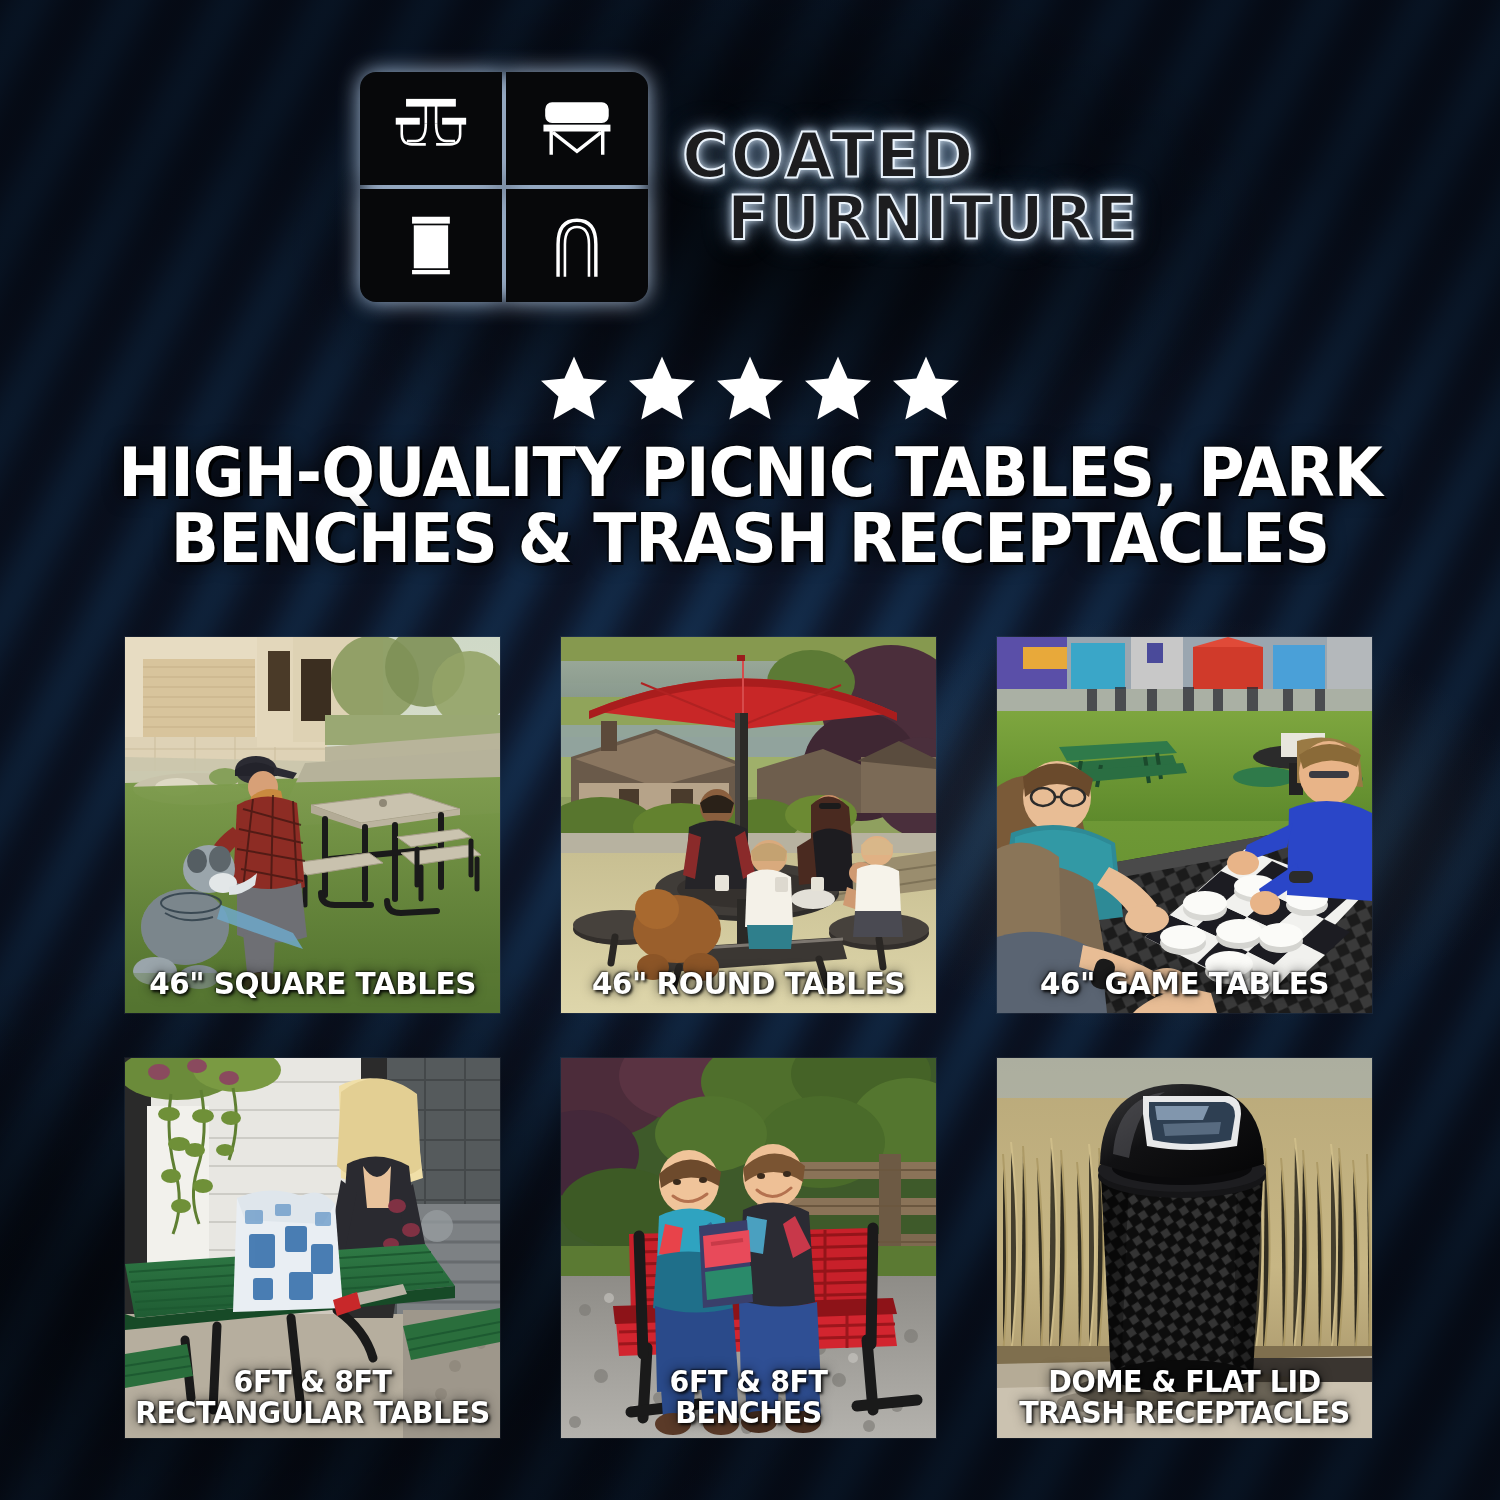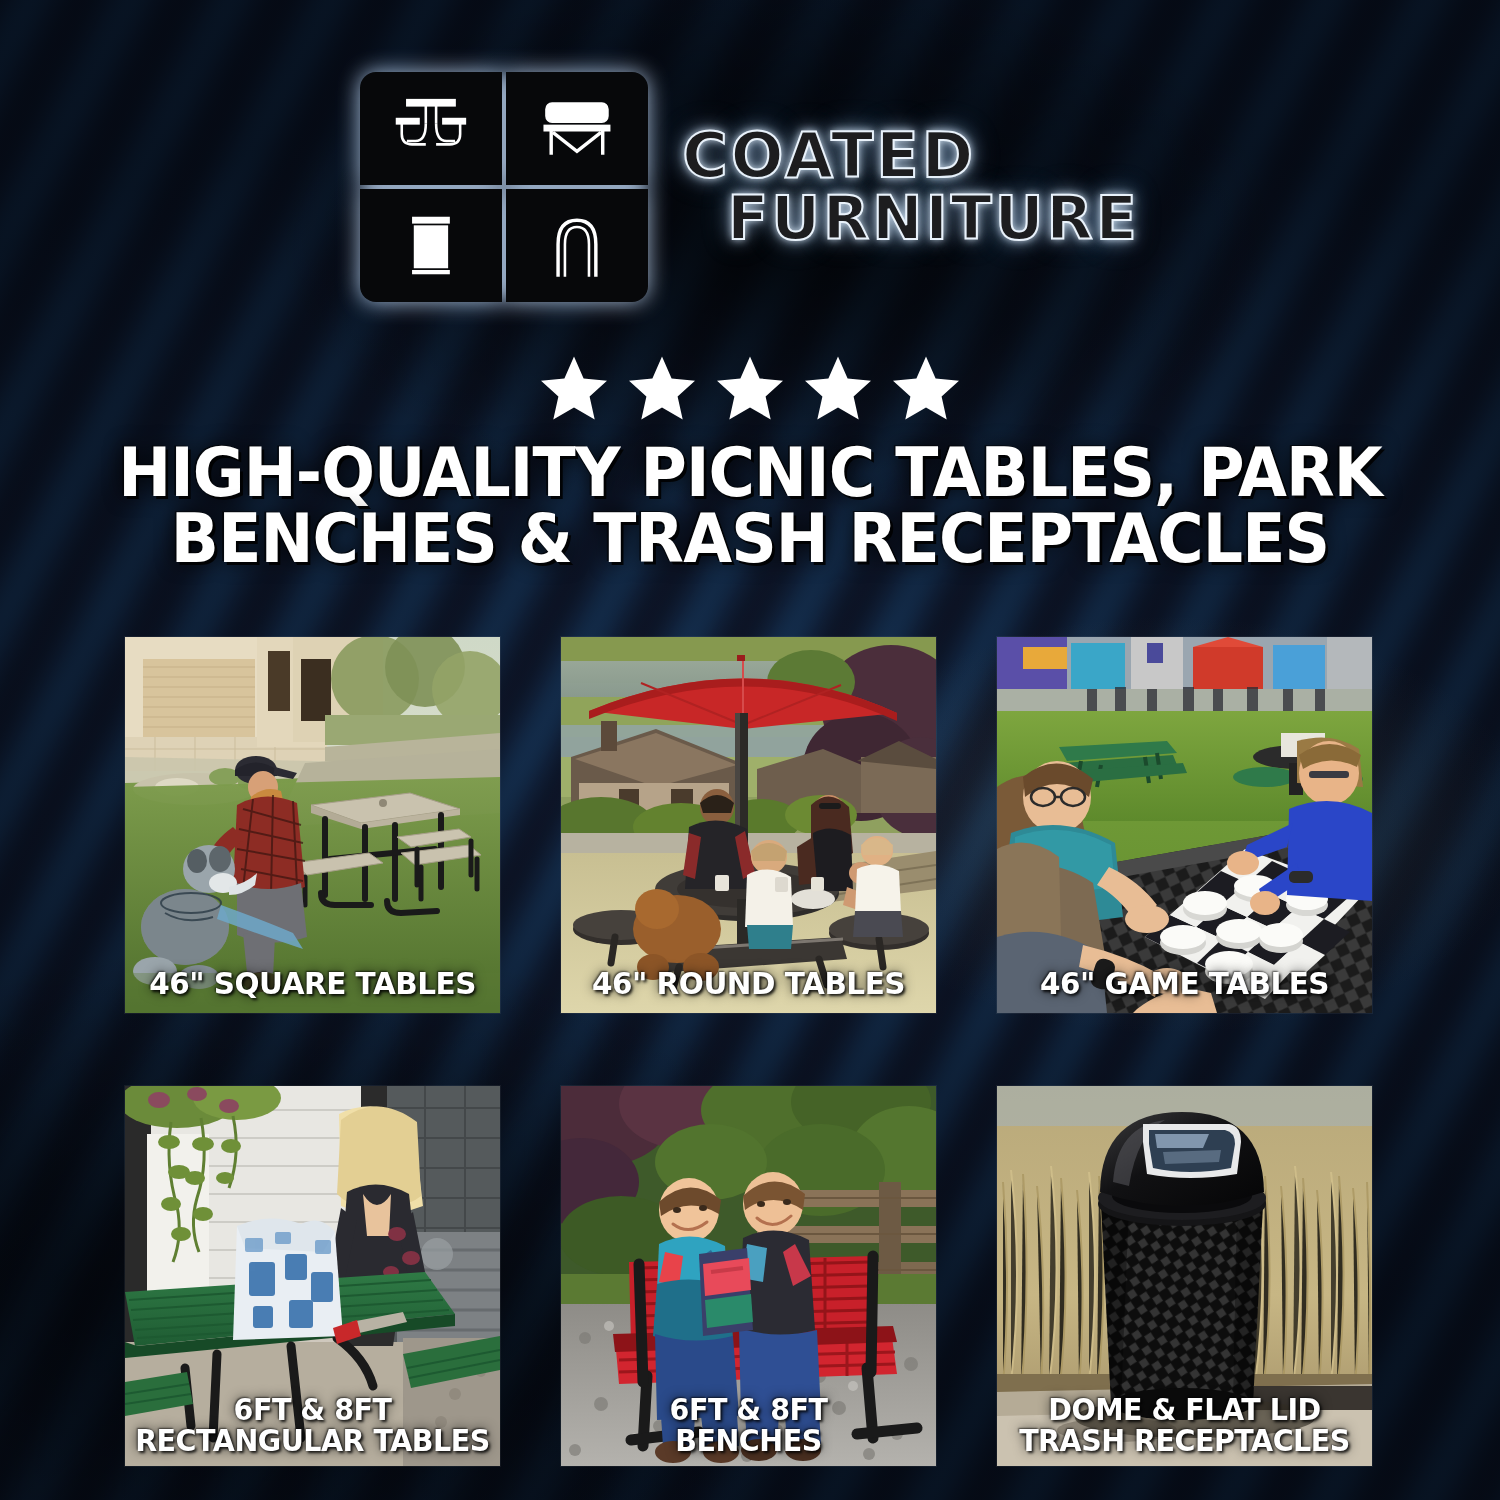--- a/index.html
+++ b/index.html
@@ -130,21 +130,21 @@
     row-gap: 45px;
   }
   .card {
     position: relative;
     width: 375px;
     height: 376px;
     overflow: hidden;
     background: #15222f;
     box-shadow: 0 0 0 1px rgba(255,255,255,0.06);
   }
-  .grid .card.row2 { height: 380px; margin-top: 28px; }
+  .grid .card.row2 { height: 380px; }
   .scene { position: absolute; inset: 0; overflow: hidden; }
   .scene svg { display: block; width: 100%; height: 100%; }
 
   .caption {
     position: absolute;
     left: 0; right: 0;
     bottom: 14px;
     text-align: center;
     font-family: "DejaVu Sans", sans-serif;
     font-weight: 700;

